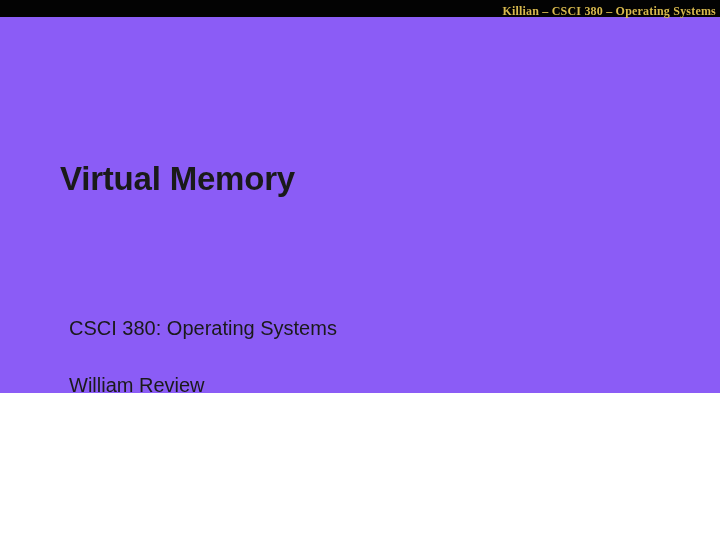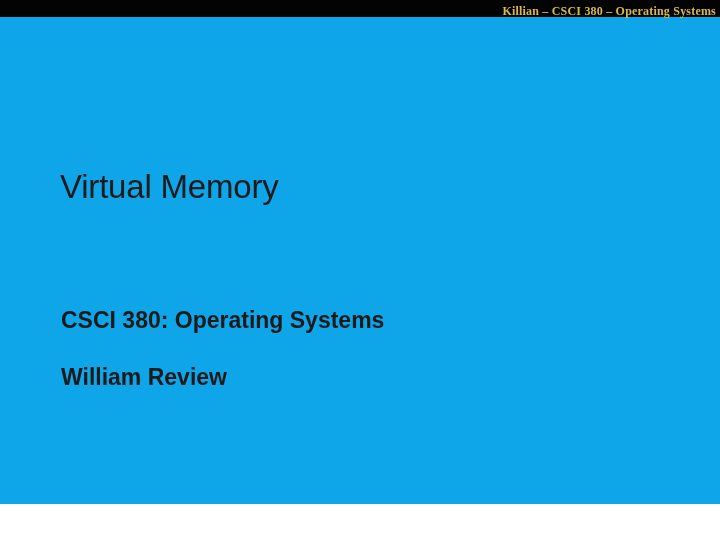--- a/index.html
+++ b/index.html
@@ -3,22 +3,22 @@
 <meta charset="utf-8">
 <style>
   html, body {
     margin: 0;
     padding: 0;
     background: #FFFFFF;
   }
   .slide {
     position: relative;
     width: 720px;
-    height: 504px;
-    background: #0ea5e9;
+    height: 393px;
+    background: #8b5cf6;
     overflow: hidden;
     font-family: "Liberation Sans", sans-serif;
   }
   .topbar {
     position: absolute;
     top: 0;
     left: 0;
     width: 720px;
     height: 17px;
     background: #030303;
@@ -31,39 +31,39 @@
     font-weight: bold;
     font-size: 12px;
     line-height: 16px;
     color: #D8B94E;
     letter-spacing: 0.2px;
     white-space: nowrap;
   }
   .title {
     position: absolute;
     left: 60px;
-    top: 170px;
+    top: 162px;
     margin: 0;
     font-size: 33px;
     line-height: 33px;
-    font-weight: normal;
+    font-weight: bold;
     color: #1A1A1A;
     letter-spacing: -0.2px;
     white-space: nowrap;
   }
   .body-block {
     position: absolute;
     left: 61px;
     top: 307px;
   }
   .body-block p {
-    margin: 0;
-    font-size: 23px;
+    margin: 8px;
+    font-size: 20px;
     line-height: 26px;
-    font-weight: bold;
+    font-weight: normal;
     color: #1A1A1A;
     white-space: nowrap;
   }
   .body-block p.author {
     margin-top: 31px;
   }
   .page-number {
     position: absolute;
     top: 524px;
     right: 13px;

